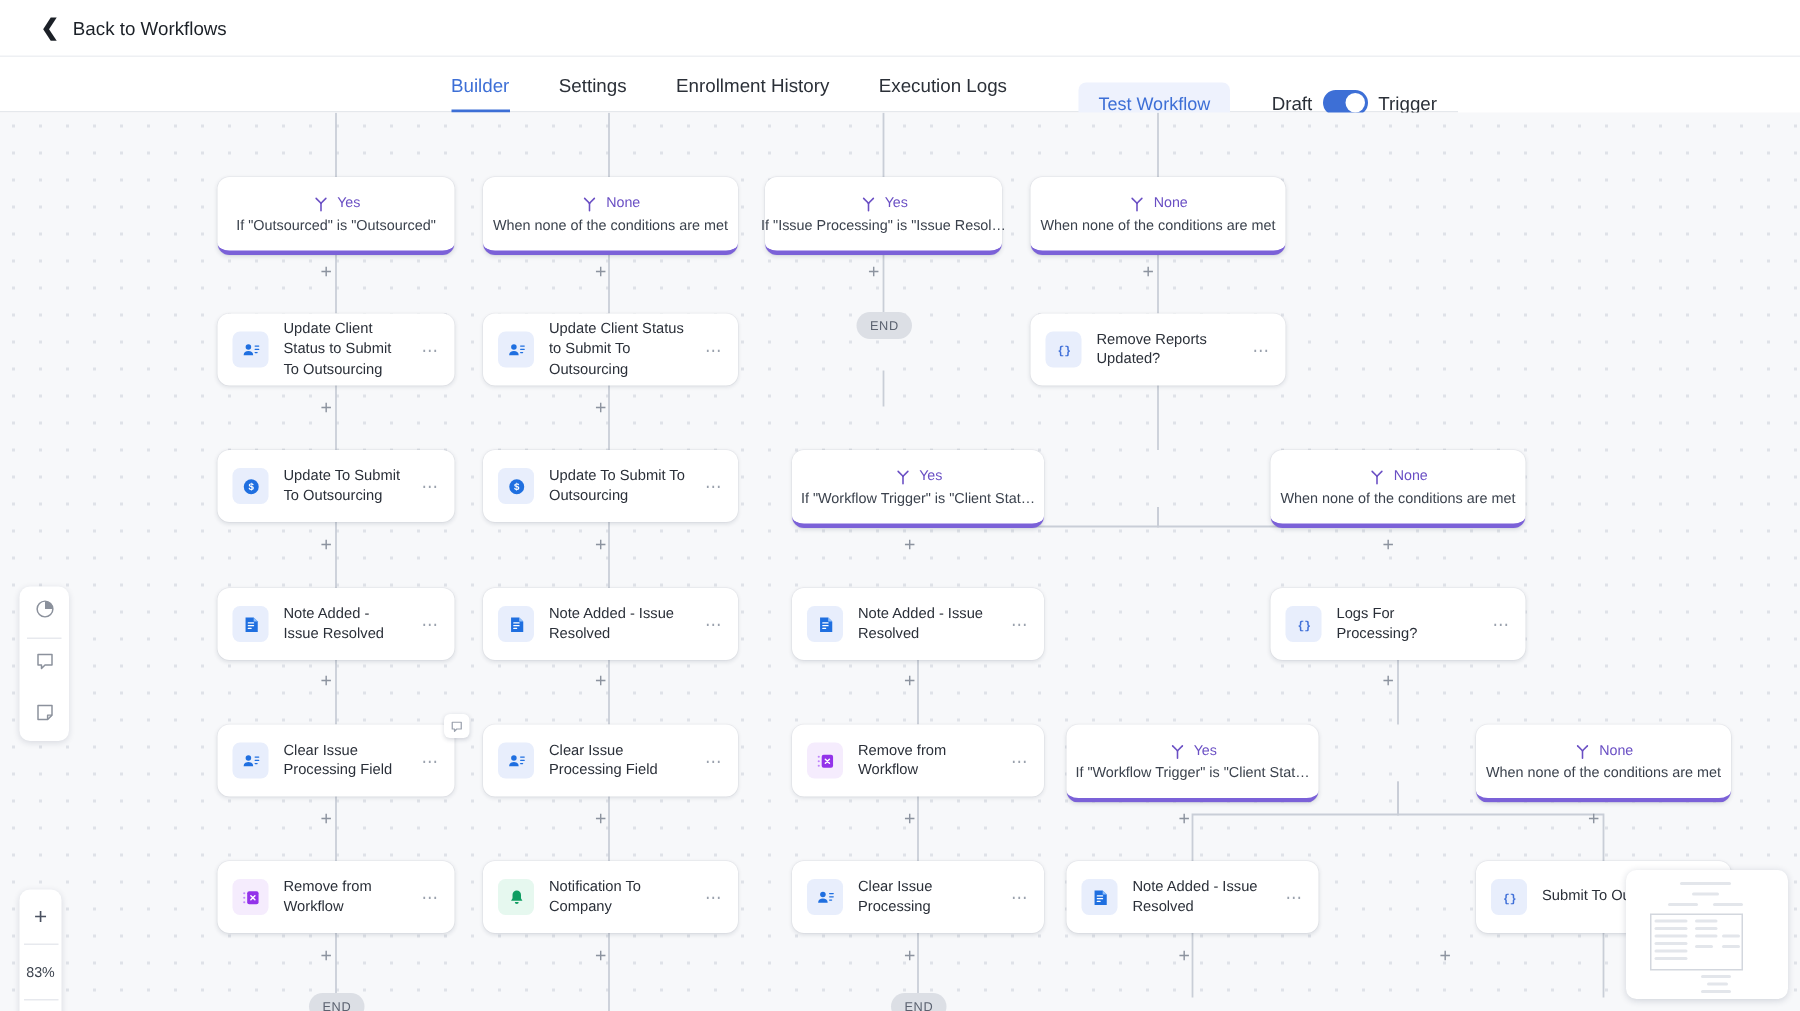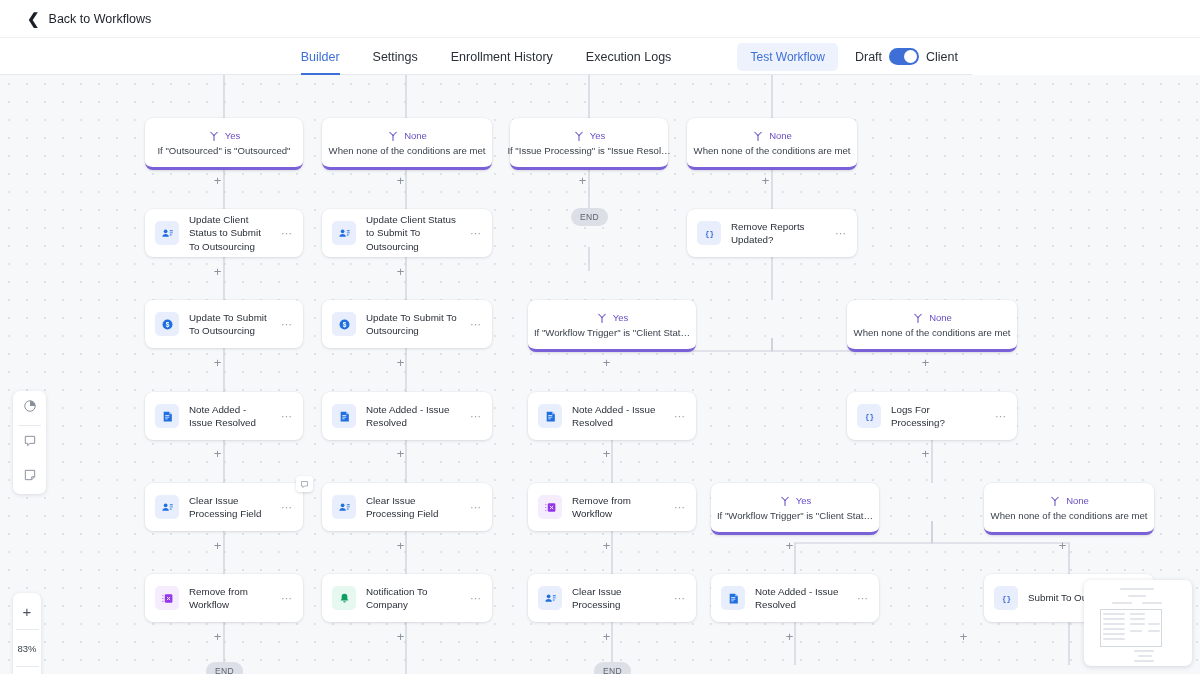--- a/index.html
+++ b/index.html
@@ -52,22 +52,22 @@
   .tab {
     font-size: 12.5px; color: #2b3038; cursor: pointer;
     height: 37px; display: flex; align-items: center; position: relative;
   }
   .tab.active { color: #3d6fd6; }
   .tab.active::after {
     content: ""; position: absolute; left: 0; right: 0; bottom: 0;
     height: 2px; background: #3d6fd6;
   }
   .tabbar-right {
-    position: absolute; right: 14px; top: 0; height: 37px;
-    display: flex; align-items: center; gap: 17px;
+    position: absolute; right: 14px; top: 12px; height: 37px;
+    display: flex; align-items: center; gap: 28px;
   }
   .test-wf {
     background: #eef2fd; color: #3d6fd6; font-size: 12px;
     padding: 7px 13px; border-radius: 5px; cursor: pointer;
   }
   .toggle-group { display: flex; align-items: center; gap: 7px; }
   .toggle-label { font-size: 12.5px; color: #2b3038; }
   .switch {
     width: 30px; height: 17px; border-radius: 9px; background: #3d6fd6;
     position: relative; cursor: pointer;
@@ -203,21 +203,21 @@
           <span>Execution Logs</span>
         </div>
     </div>
     <div class="tabbar-right">
       <span class="test-wf">Test Workflow</span>
       <div class="toggle-group">
         <span class="toggle-label">Draft</span>
         <span class="switch">
             <span class="knob"></span>
           </span>
-        <span class="toggle-label">Client</span>
+        <span class="toggle-label">Trigger</span>
       </div>
     </div>
   </div>
 
   <div class="canvas">
     <svg class="edges">
       <g stroke="#c9ced7" stroke-width="1.2" fill="none">
 
         <path d="M224 0 V43"></path>
           <path d="M406 0 V43"></path>

